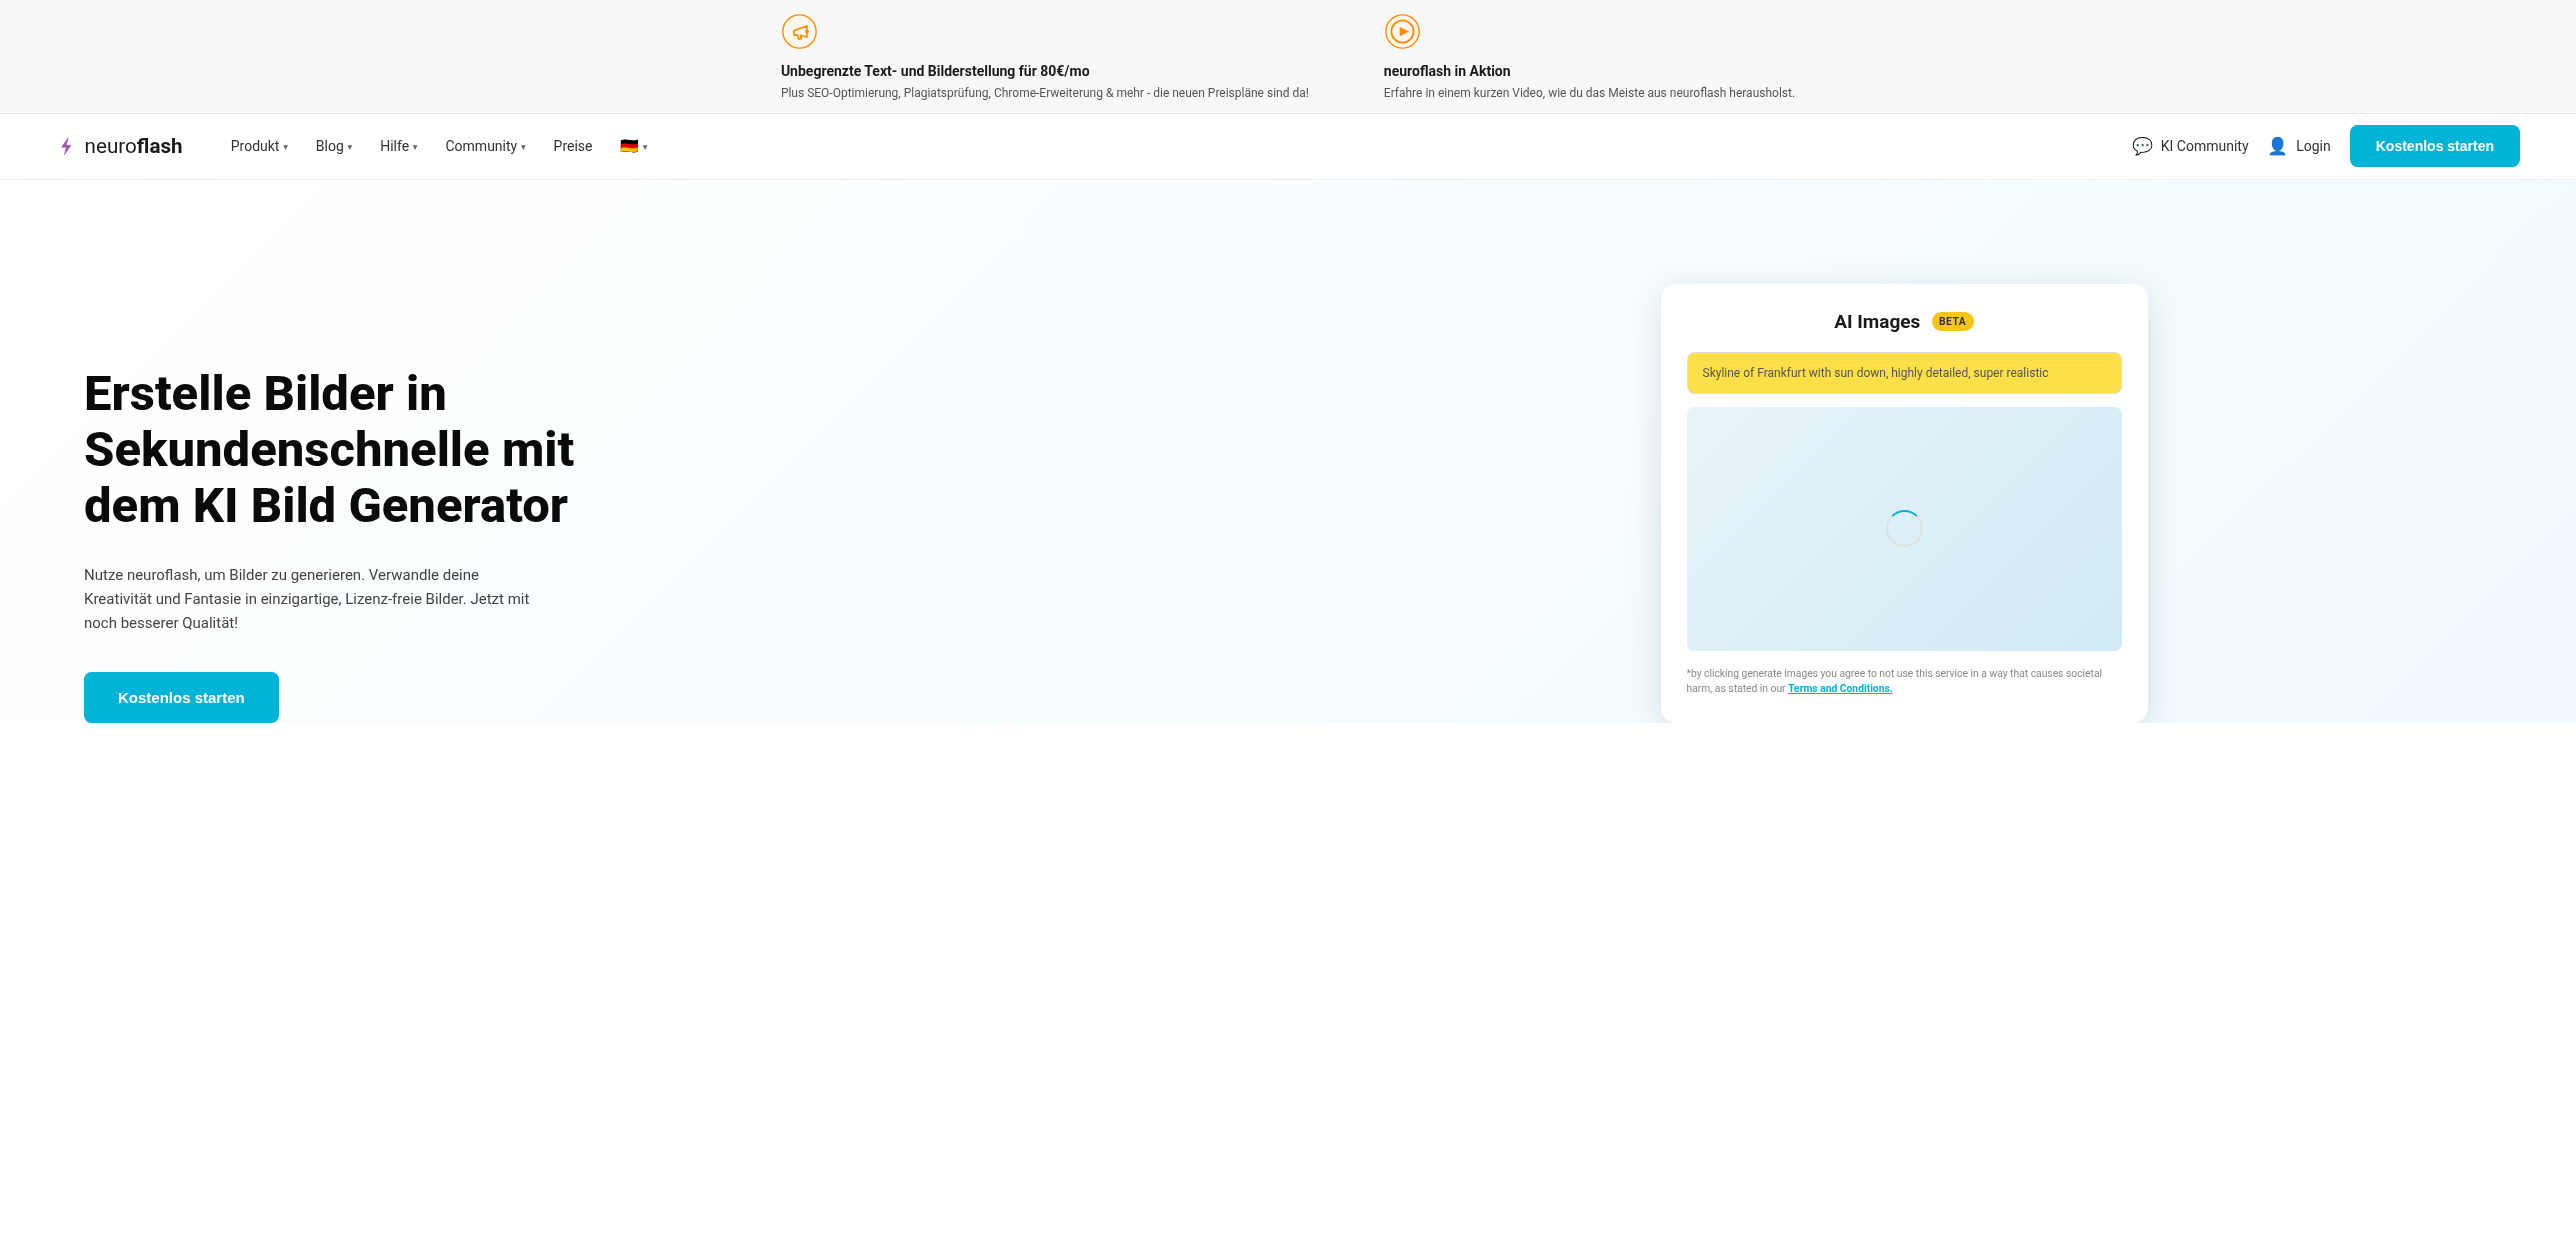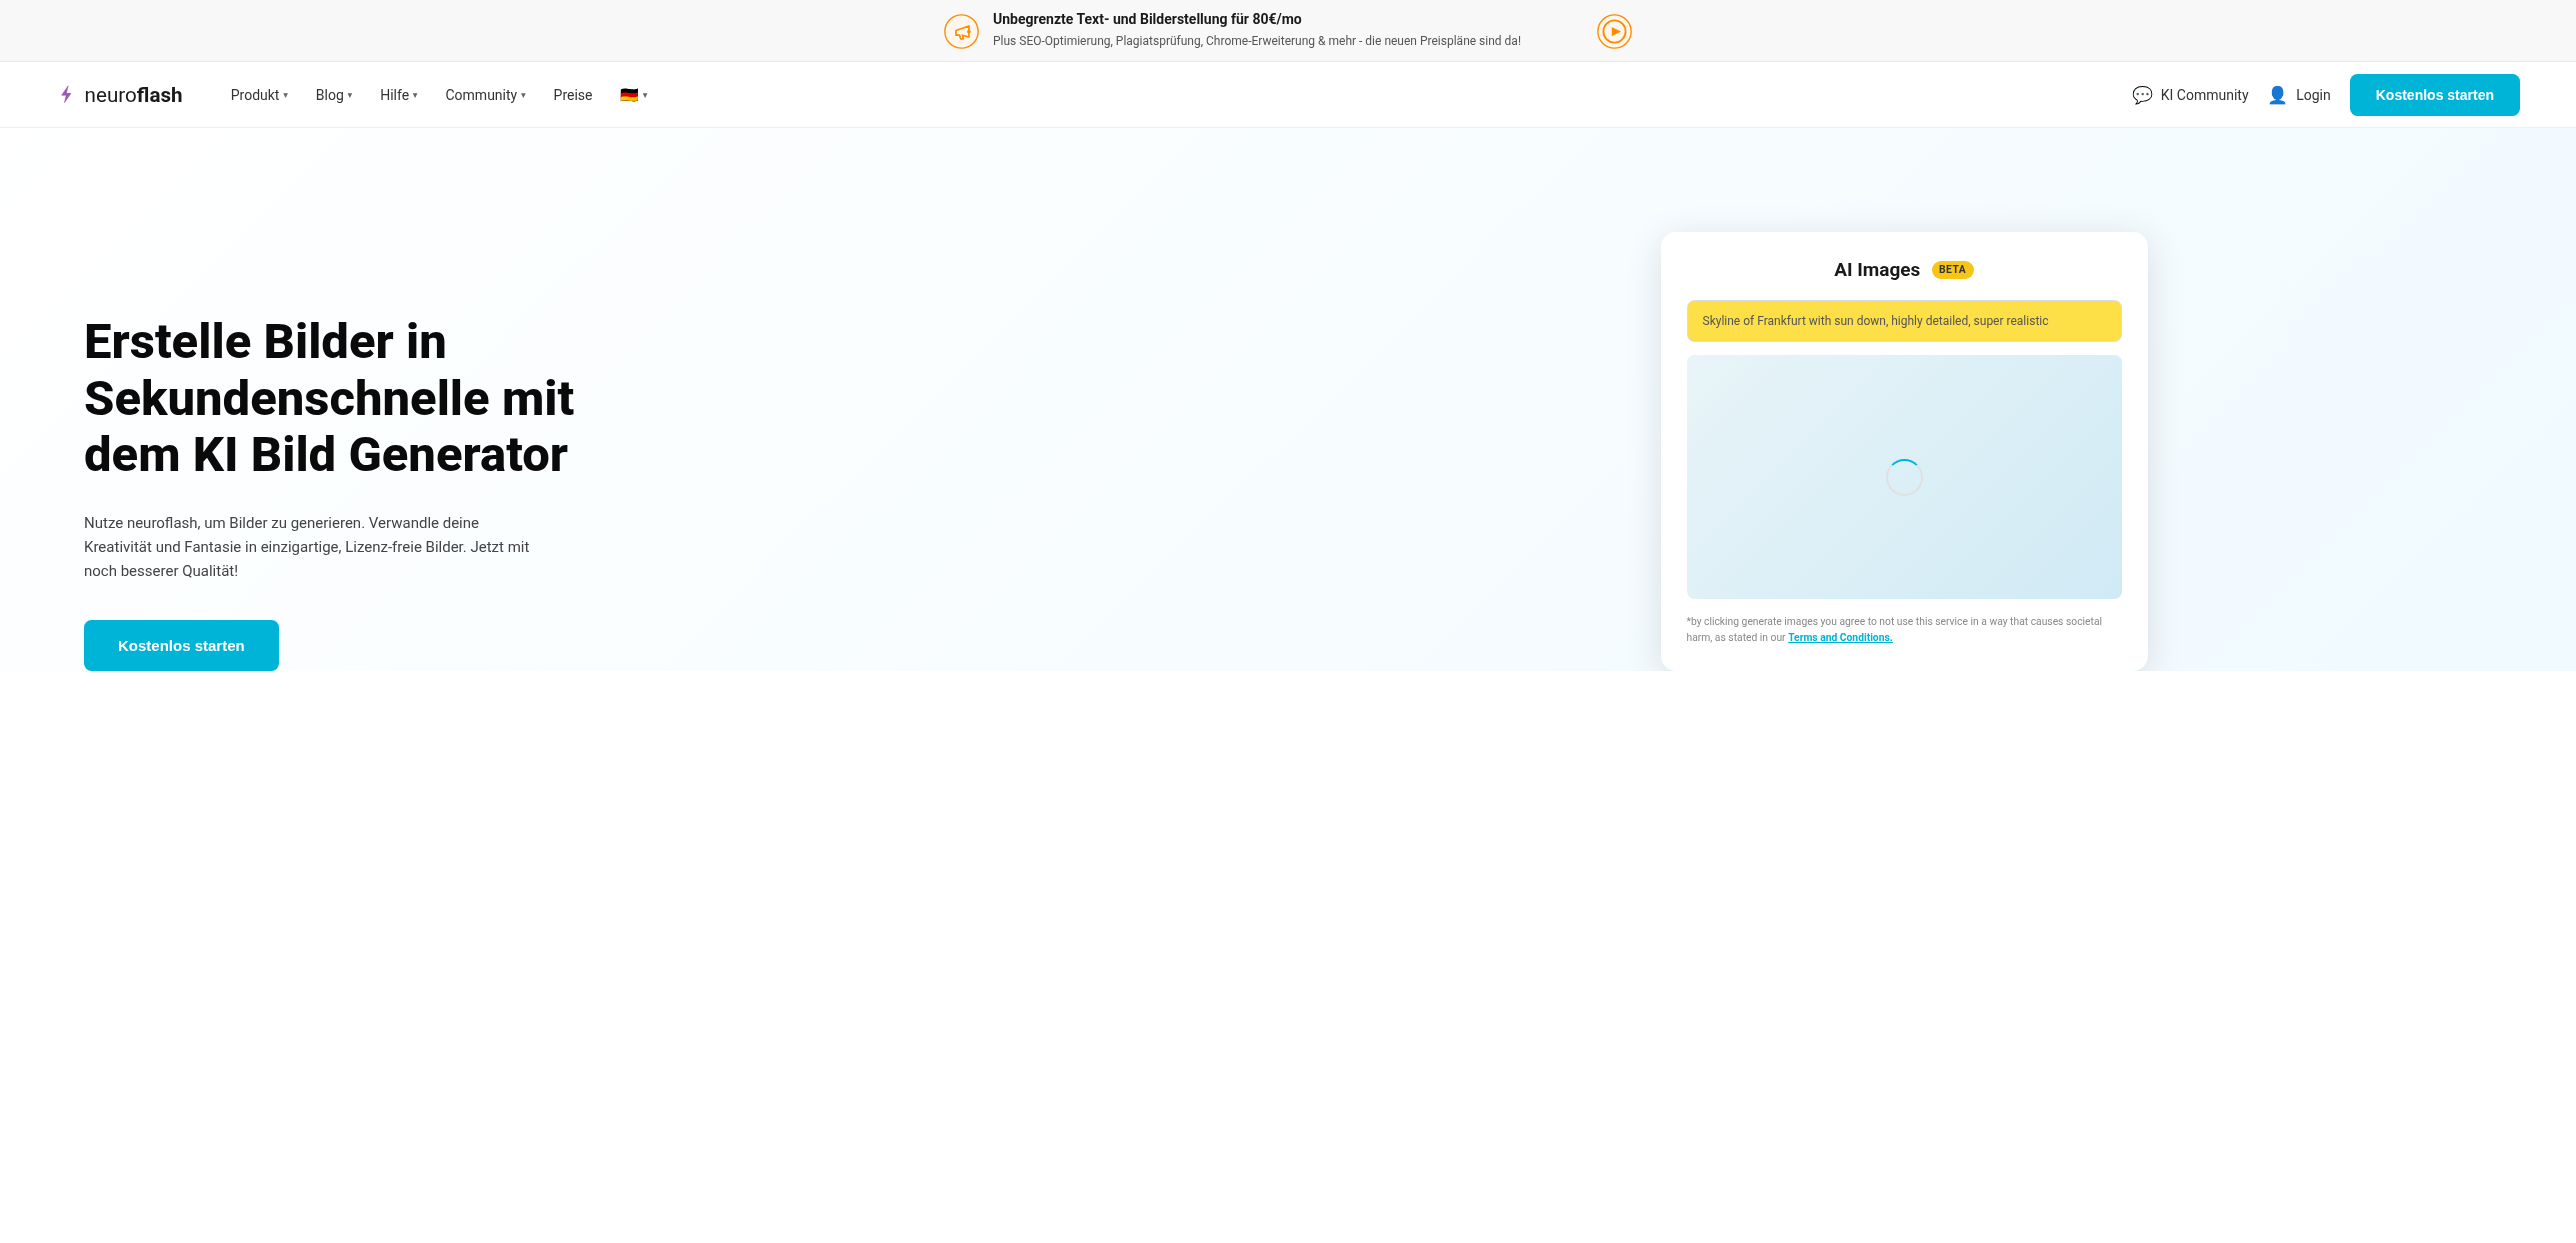--- a/index.html
+++ b/index.html
@@ -21,20 +21,21 @@
       padding: 11.2px 56px;
       display: flex;
       align-items: center;
       justify-content: center;
       gap: 75px;
     }
     .banner-item {
       display: flex;
       align-items: flex-start;
       gap: 13px;
+      flex-direction: column;
     }
     .banner-icon {
       width: 37px;
       height: 37px;
       flex-shrink: 0;
       margin-top: 1.9px;
     }
     .banner-text-strong {
       font-weight: 700;
       font-size: 14px;
@@ -294,20 +295,24 @@
       <span class="banner-text-strong">Unbegrenzte Text- und Bilderstellung für 80€/mo</span>
       <span class="banner-text-sub">Plus SEO-Optimierung, Plagiatsprüfung, Chrome-Erweiterung &amp; mehr - die neuen Preispläne sind da!</span>
     </div>
   </div>
   <div class="banner-item">
     <svg class="banner-icon" viewBox="0 0 40 40" fill="none">
       <circle cx="20" cy="20" r="18" fill="#fff7ed" stroke="#ff8c00" stroke-width="1.5"></circle>
       <circle cx="20" cy="20" r="12" stroke="#ff8c00" stroke-width="2" fill="none"></circle>
       <path d="M17 15 L27 20 L17 25 Z" fill="#ff8c00"></path>
     </svg>
+    <div>
+      <span class="banner-text-strong">neuroflash in Aktion</span>
+      <span class="banner-text-sub">Erfahre in einem kurzen Video, wie du das Meiste aus neuroflash herausholst.</span>
+    </div>
   </div>
 </div>
 
 <nav class="navbar">
   <div class="navbar-left">
 
     <a class="logo" href="#">
       <svg width="20.6" height="20.6" viewBox="0 0 22 22" fill="none">
         <path d="M13 2 L6 12 L11 12 L9 20 L16 10 L11 10 Z" fill="#9b59b6" stroke="#8e44ad" stroke-width="0.5"></path>
       </svg>

